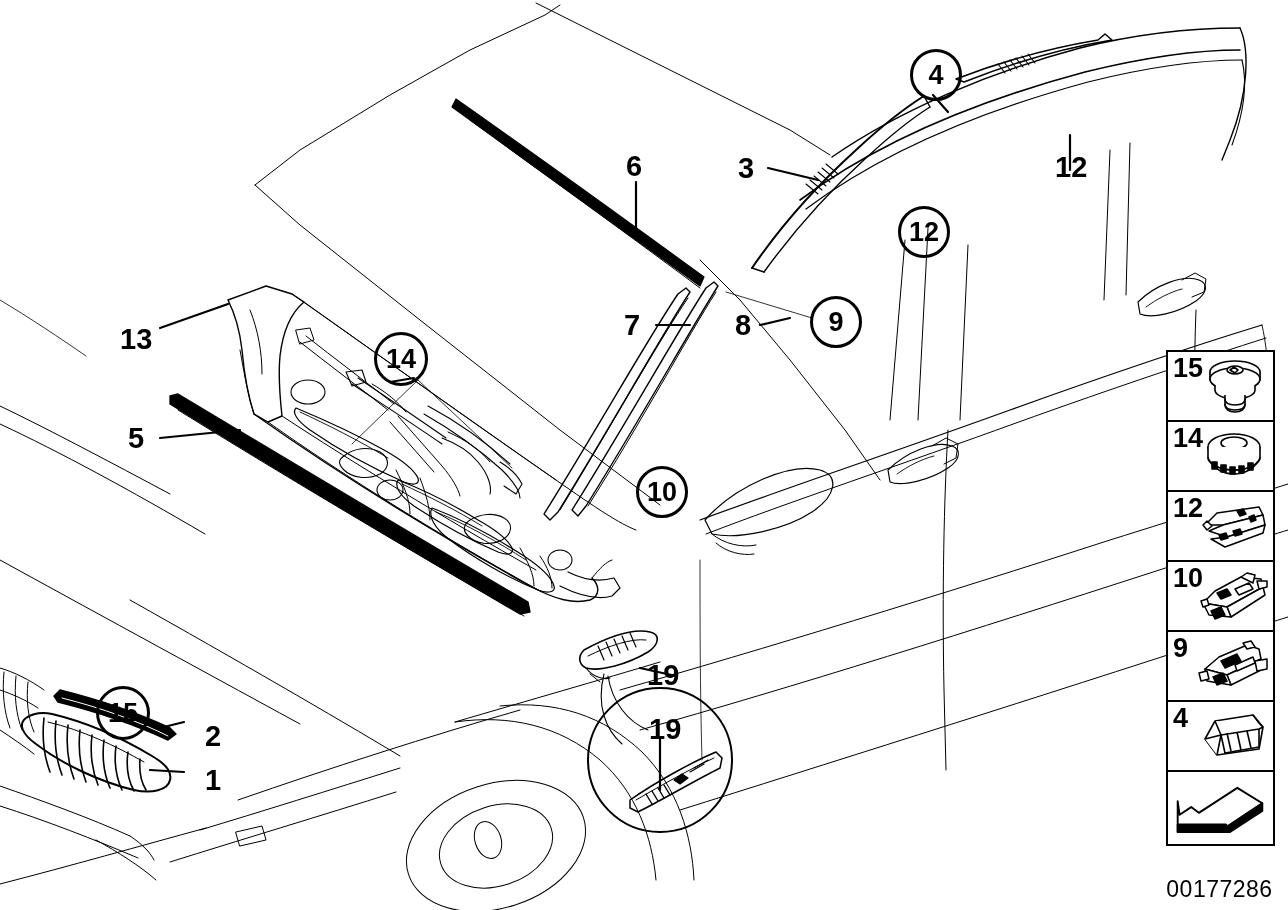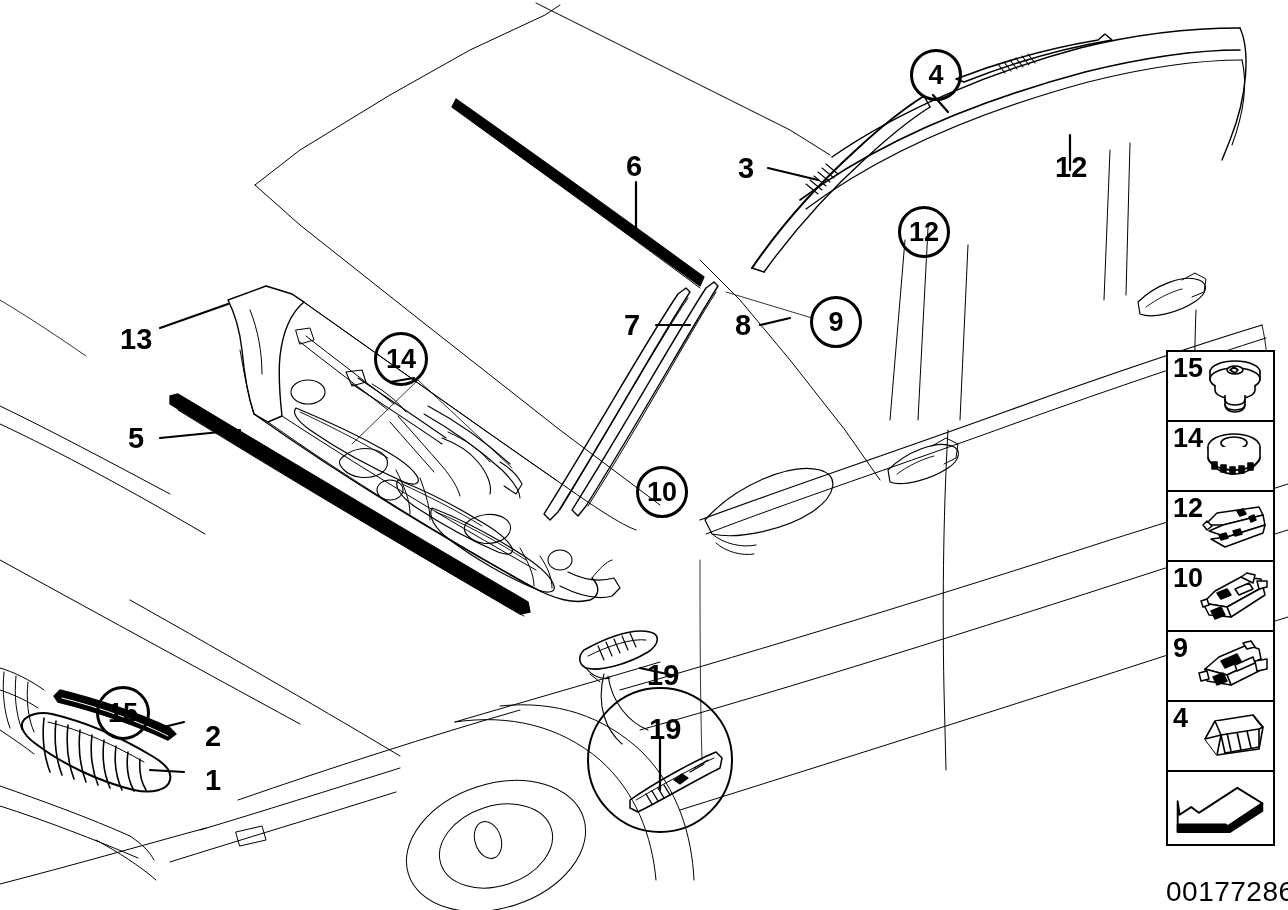--- a/index.html
+++ b/index.html
@@ -19,21 +19,21 @@
   #legend{position:absolute;left:1166px;top:350px;width:105px;
           border:2px solid #000;border-top:2px solid #000;background:#fff;}
   .lcell{position:relative;height:68px;border-bottom:2px solid #000;
          background:#fff;overflow:hidden;}
   .lcell:last-child{border-bottom:none;}
   .lnum{position:absolute;left:5px;top:2px;font-size:27px;font-weight:bold;
         color:#000;line-height:1.05;
         font-family:"Liberation Sans","DejaVu Sans",sans-serif;}
   .lart{position:absolute;right:2px;bottom:1px;width:74px;height:64px;}
   #dwgno{position:absolute;left:1166px;top:876px;width:107px;text-align:center;
-         font-size:28px;font-weight:normal;letter-spacing:.5px;color:#000;
+         font-size:23px;font-weight:normal;letter-spacing:.5px;color:#000;
          font-family:"Liberation Sans","DejaVu Sans",sans-serif;}
 </style>
 </head>
 <body>
 
 <div id="stage">
 
   <svg width="1288" height="910" viewBox="0 0 1288 910">
     <g fill="none" stroke="#000" stroke-linecap="round" stroke-linejoin="round">
 

